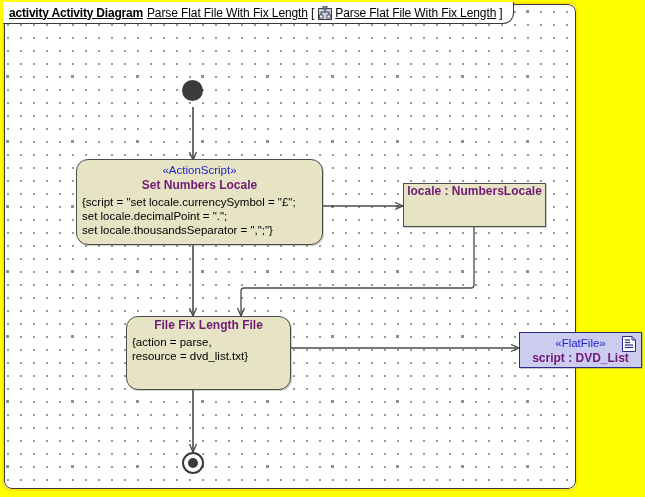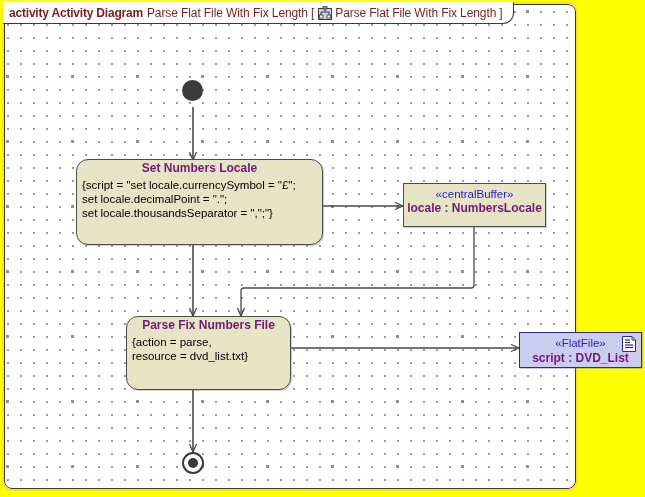--- a/index.html
+++ b/index.html
@@ -70,21 +70,22 @@
     border-top: none;
     border-left: none;
     border-top-right-radius: 0;
     border-bottom-right-radius: 11px;
     padding: 0 10px 0 6px;
     display: flex;
     align-items: center;
     white-space: nowrap;
     z-index: 6;
     font-size: 12px;
-    color: #7f1d1d;
+    color: #000000;
+    text-decoration: underline;
   }
   .tab-kind {
     font-weight: bold;
     letter-spacing: -0.2px;
   }
   .tab-name {
     margin-left: 4px;
     letter-spacing: -0.1px;
   }
   .tab-bracket-open { margin-left: 3px; }
@@ -249,33 +250,33 @@
     <path d="M474,227 L474,285 Q474,288 471,288 L244,288 Q241,288 241,291 L241,316" fill="none" stroke="#4a4a4a" stroke-width="1.3" marker-end="url(#arrowOpen)"></path>
 
     <path d="M291,348 L519,348" fill="none" stroke="#4a4a4a" stroke-width="1.3" marker-end="url(#arrowOpen)"></path>
 
     <path d="M193,390 L193,452" fill="none" stroke="#4a4a4a" stroke-width="1.6" marker-end="url(#arrowOpen)"></path>
   </svg>
 
   <div class="initial-node" style="left:182px; top:80px;"></div>
 
   <div class="action-node" style="left:76px; top:159px; width:247px; height:86px;">
+    <div class="stereo">«ActionScript»</div>
     <div class="node-title">Set Numbers Locale</div>
     <div class="node-body">{script = "set locale.currencySymbol = "£";
 set locale.decimalPoint = ".";
 set locale.thousandsSeparator = ",";"}</div>
   </div>
 
   <div class="object-node" style="left:403px; top:183px; width:143px; height:44px;">
-    <div class="stereo">«centralBuffer»</div>
     <div class="node-title">locale : NumbersLocale</div>
   </div>
 
   <div class="action-node" style="left:126px; top:316px; width:165px; height:74px;">
-    <div class="node-title">Parse Fix Numbers File</div>
+    <div class="node-title">File Fix Length File</div>
     <div class="node-body">{action = parse,
 resource = dvd_list.txt}</div>
   </div>
 
   <div class="artifact-node" style="left:519px; top:332px; width:123px; height:36px;">
     <div class="stereo">«FlatFile»</div>
     <div class="node-title">script : DVD_List</div>
     <span class="artifact-icon">
       <svg width="15" height="16" viewBox="0 0 15 16">
         <path d="M0.5,0.5 L10,0.5 L13.5,4 L13.5,15.5 L0.5,15.5 Z" fill="#ffffff" stroke="#2b2b8a" stroke-width="1"></path>

